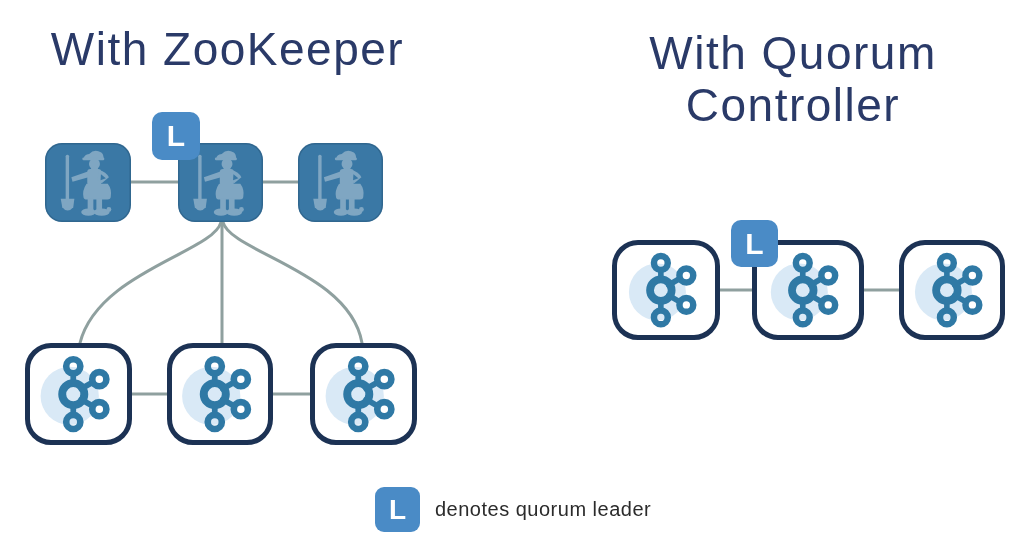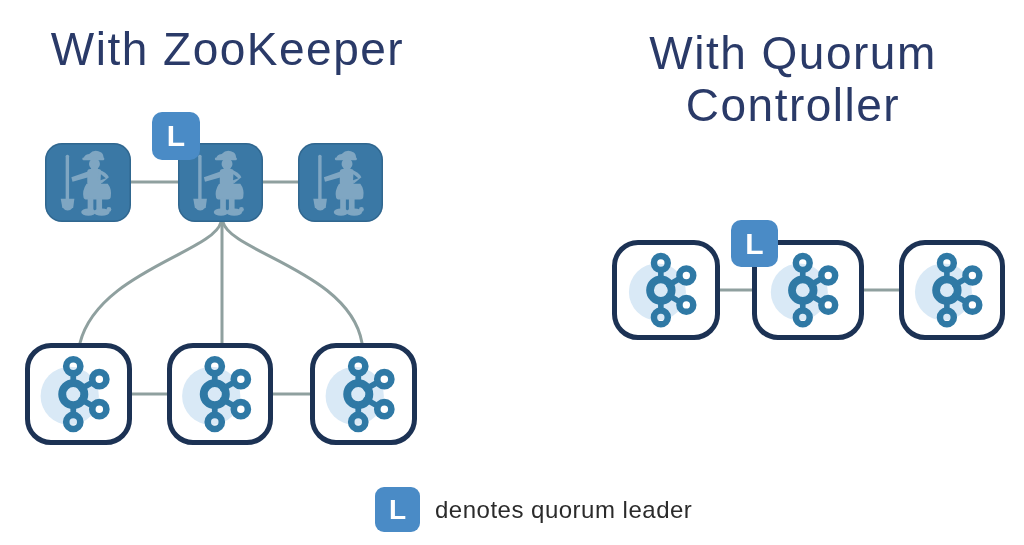--- a/index.html
+++ b/index.html
@@ -46,21 +46,21 @@
   }
   #badge-zk{left:152px;top:112px;width:48px;height:48px;}
   #badge-kafka{left:731px;top:220px;width:47px;height:47px;}
   
   #legend{
     position:absolute;left:375px;top:487px;z-index:2;
     display:flex;align-items:center;gap:15px;
   }
   #legend .leader-badge{position:static;width:45px;height:45px;border-radius:9px;font-size:28px;}
   #legend-text{
-    color:var(--legend-text,#2b2b2b);font-size:24px;letter-spacing:.5px;white-space:nowrap;
+    color:var(--legend-text,#2b2b2b);font-size:20px;letter-spacing:.5px;white-space:nowrap;
   }
   .sr{position:absolute;width:0;height:0;overflow:hidden;}
 </style>
 </head>
 <body>
 
 <div id="stage">
 
   <svg class="sr" aria-hidden="true">
     <defs>

